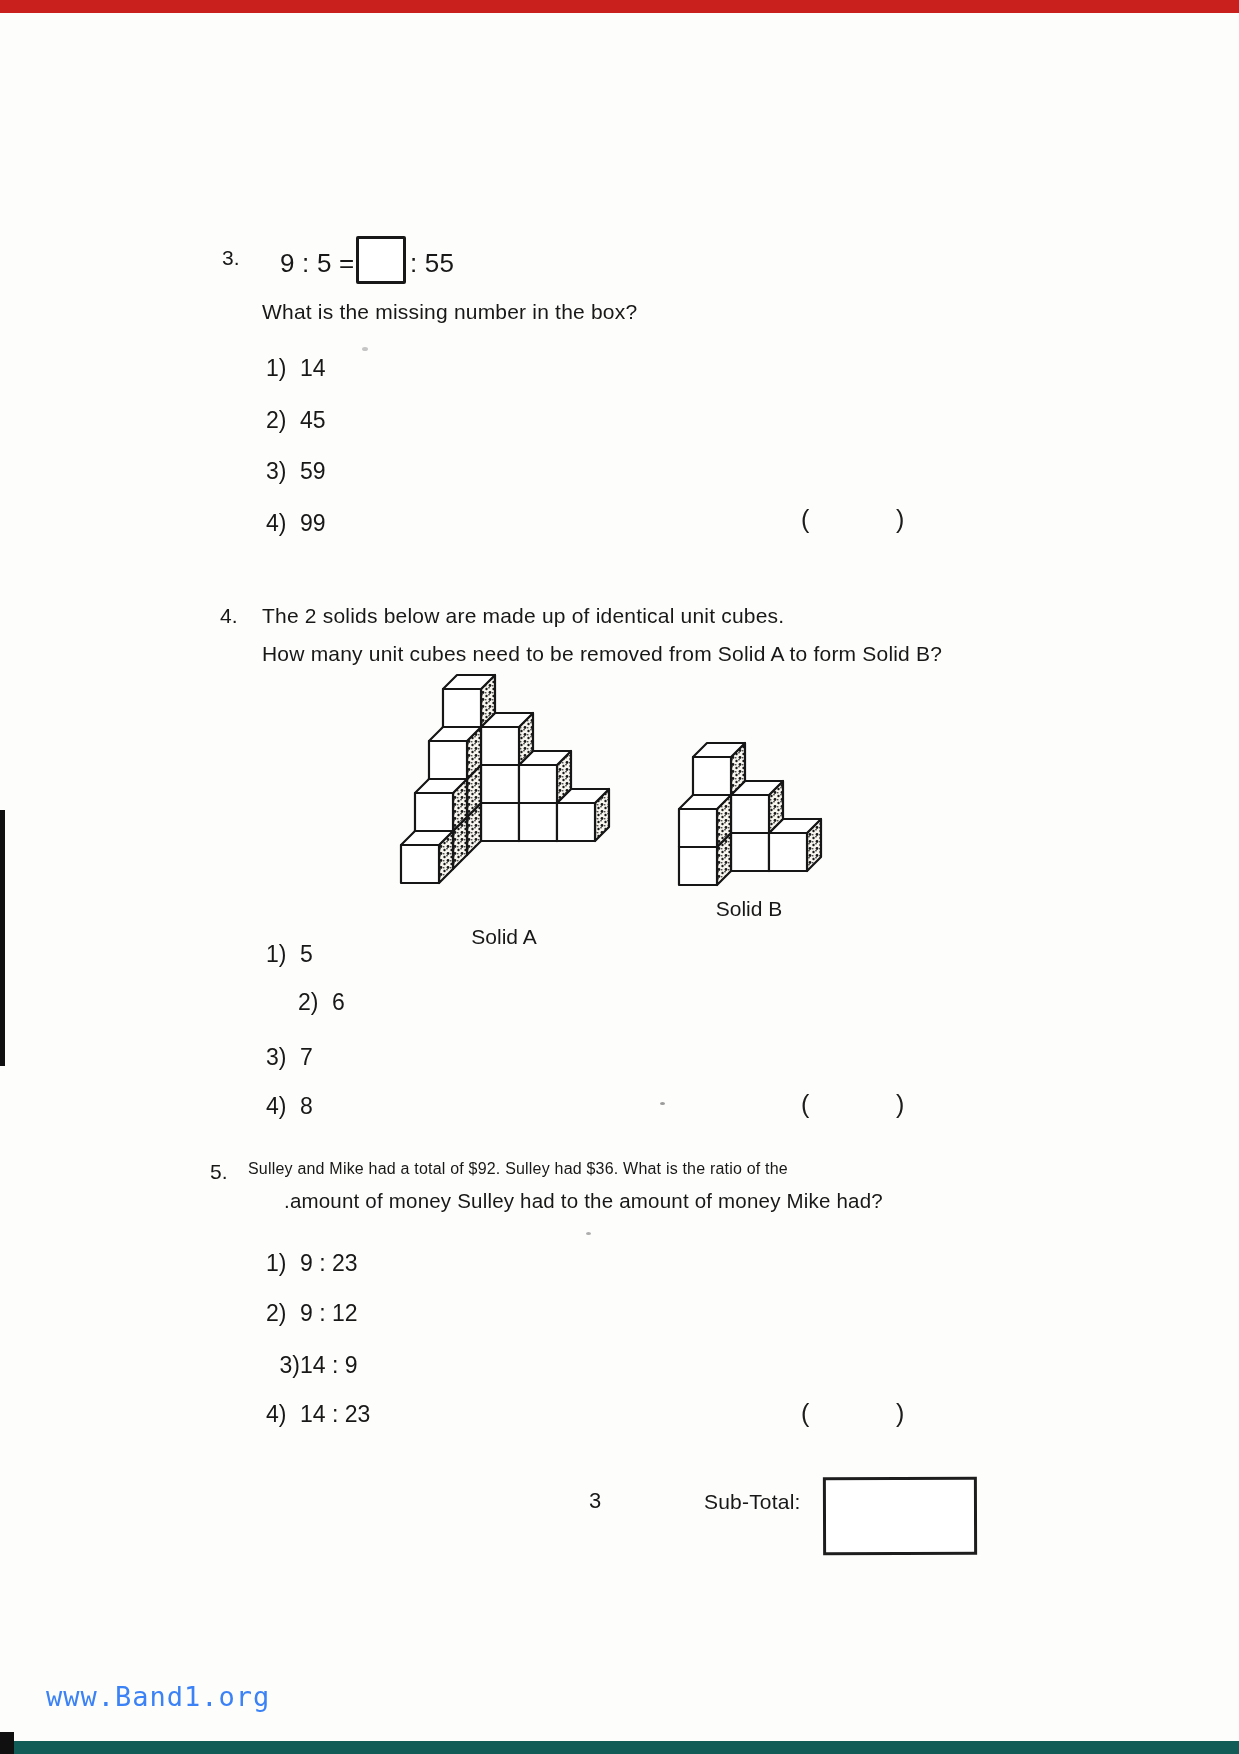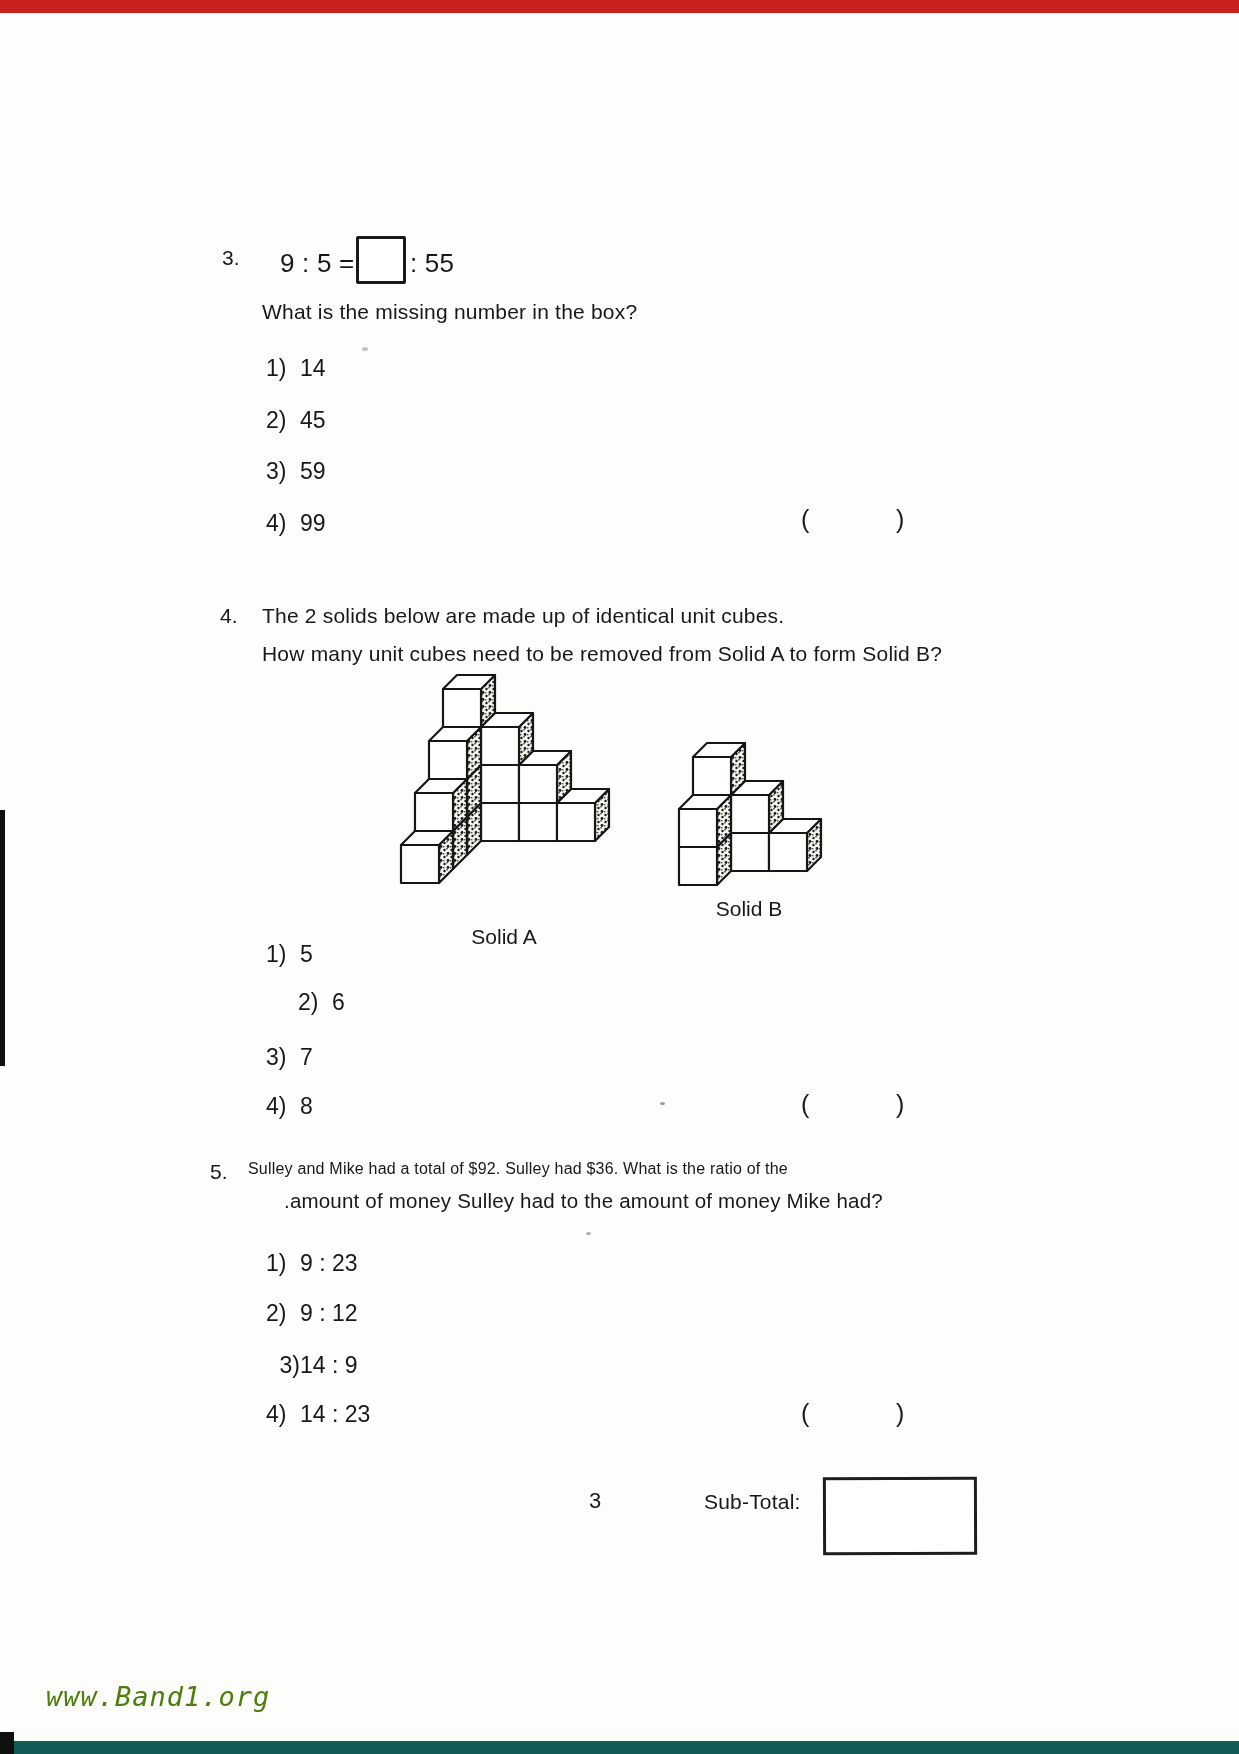--- a/index.html
+++ b/index.html
@@ -22,21 +22,21 @@
   .opt{position:absolute;font-size:23px;white-space:nowrap;}
   .olab{display:inline-block;min-width:34px;}
   .brk{position:absolute;font-size:25px;color:#222;}
   .solid{position:absolute;}
   .slabel{position:absolute;width:104px;text-align:center;font-size:21px;}
   .subbox{position:absolute;left:823px;top:1477px;width:148px;height:72px;border:3px solid #222;background:#fff;transform:rotate(-0.2deg);}
   .pagenum{position:absolute;font-size:22px;}
   .watermark{
     position:absolute;left:46px;top:1681px;
     font-family:"DejaVu Sans Mono", monospace;
-    font-size:27px;color:#4d7c0f;letter-spacing:1px;filter:none;font-style:italic;
+    font-size:27px;color:#3b82f6;letter-spacing:1px;filter:none;
   }
   .artifact{position:absolute;background:#151515;}
   .speck{position:absolute;border-radius:50%;}
 </style>
 </head>
 <body>
 
 <div id="page">
 
   <div class="bar-top"></div>

